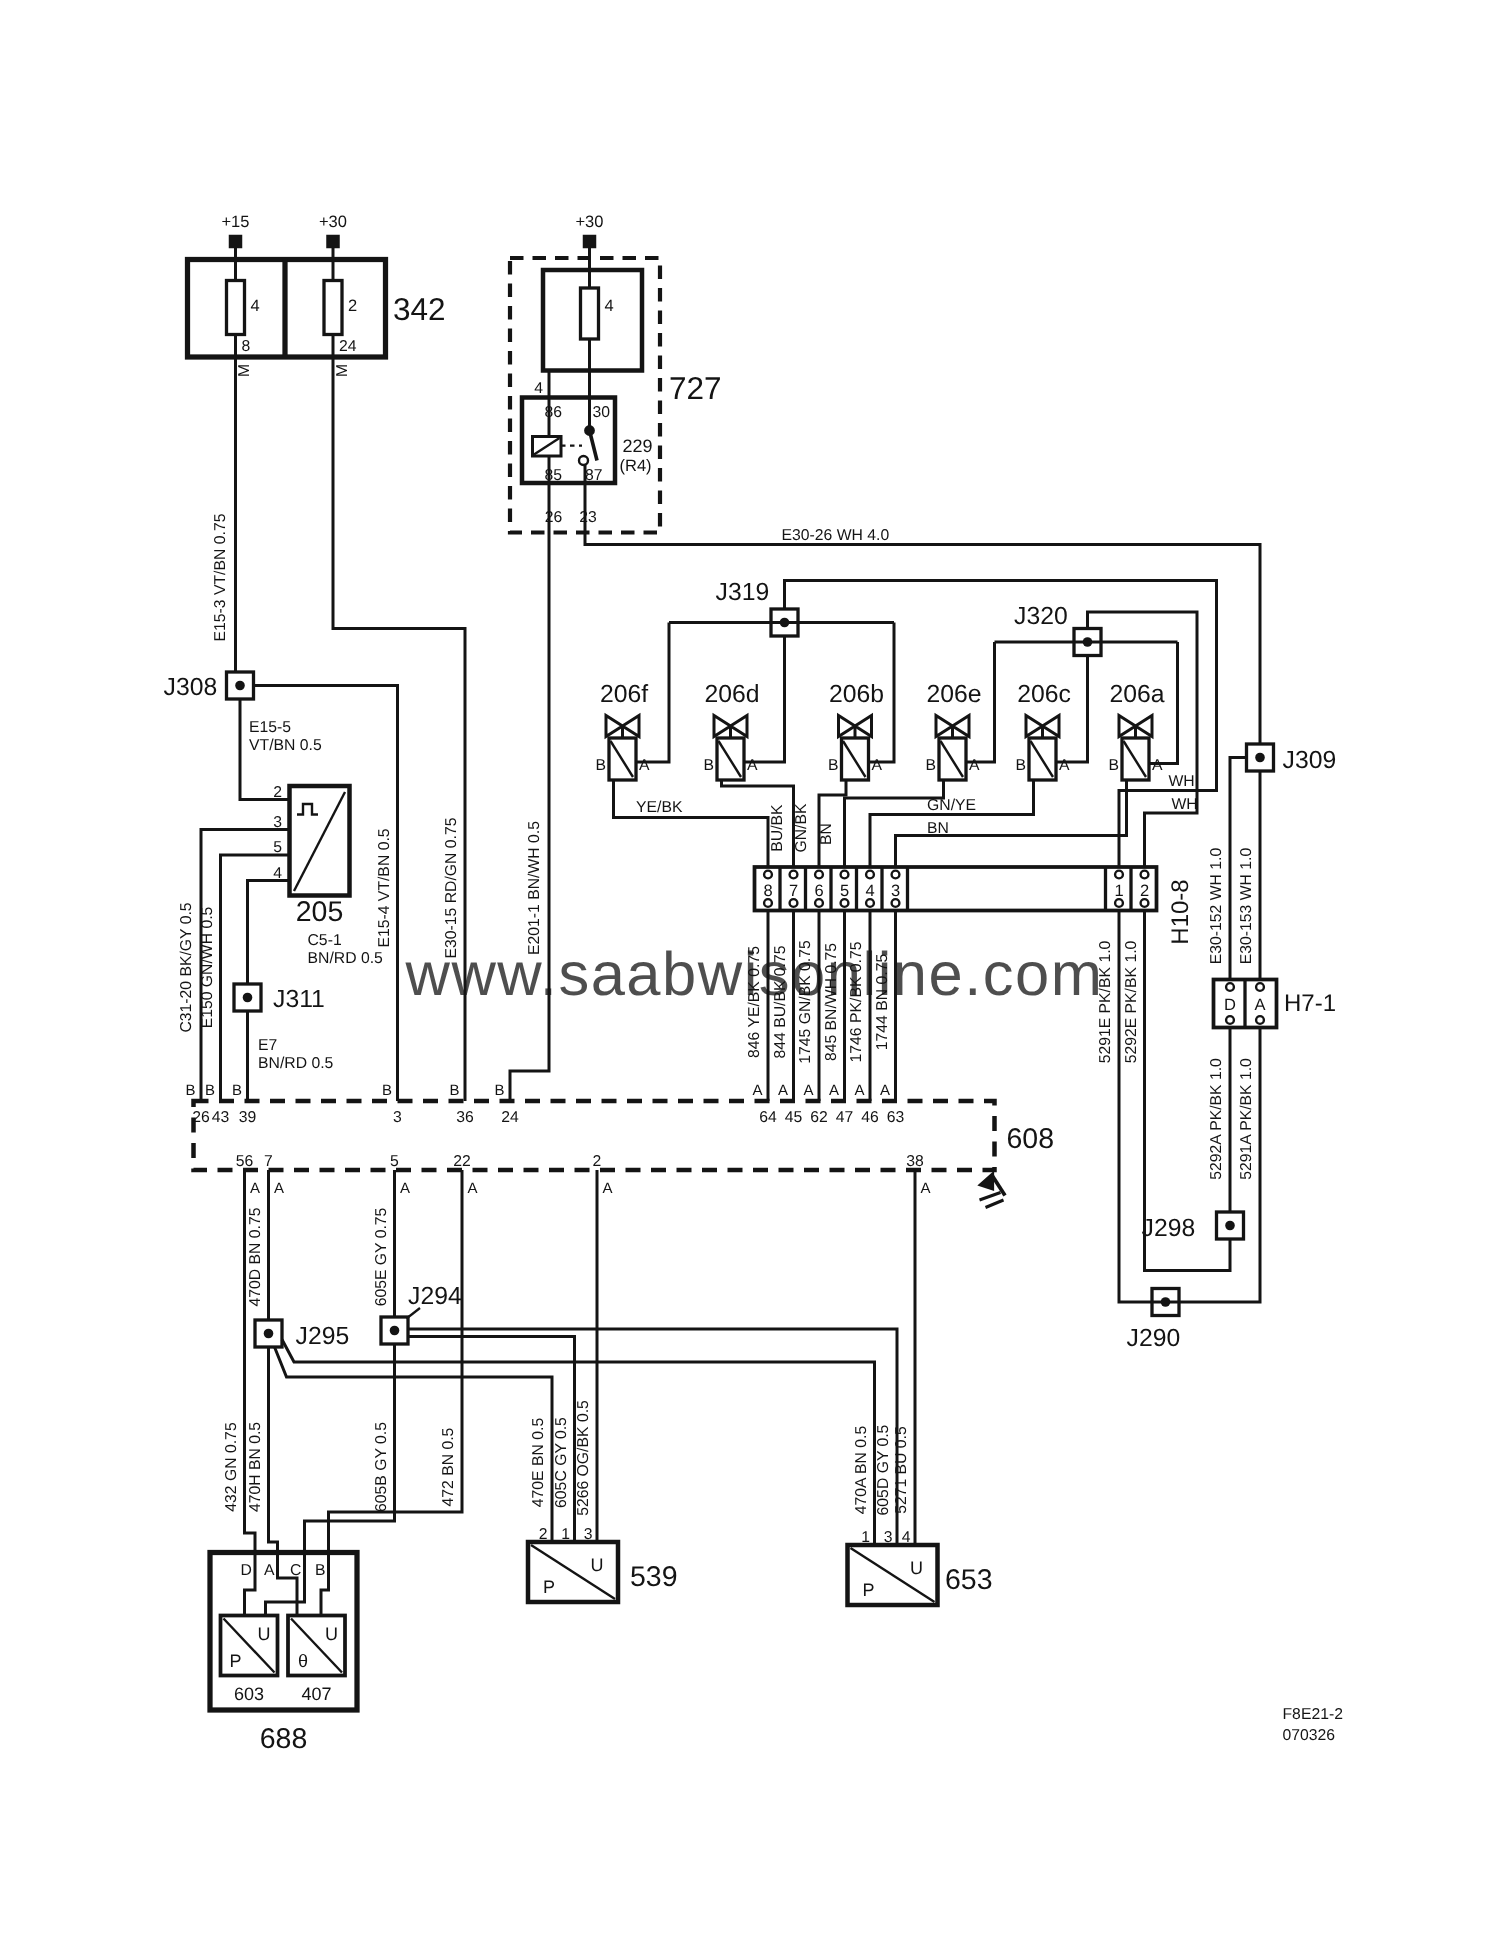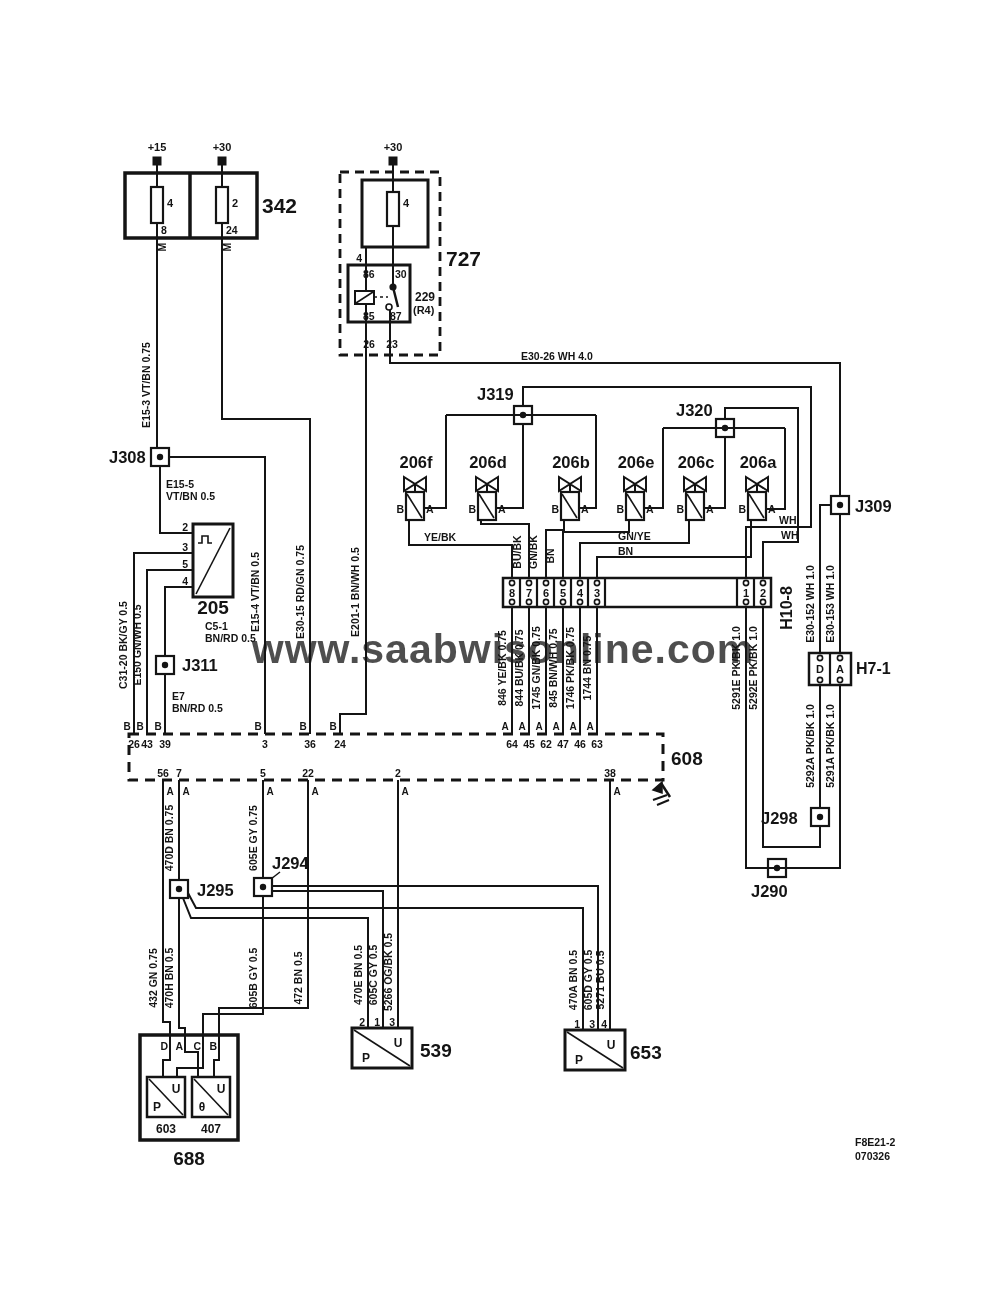--- a/index.html
+++ b/index.html
@@ -1,16 +1,16 @@
 <!DOCTYPE html>
 <html><head>
 <meta charset="utf-8">
 <style>
   html,body{margin:0;padding:0;background:#ffffff;}
-  #stage{position:relative;width:1000px;height:1188px;background:#fff;overflow:hidden;font-weight:bold;}
+  #stage{position:relative;width:1000px;height:1188px;background:#fff;overflow:hidden;}
   svg text{font-family:"Liberation Sans","DejaVu Sans",sans-serif;fill:#141414;}
   .wm{font-family:"Liberation Sans","DejaVu Sans",sans-serif;}
 </style>
 </head>
 <body>
 
 <div id="stage">
   <svg id="schematic" xmlns="http://www.w3.org/2000/svg" width="1000" height="1306" viewBox="0 0 1000 1306">
       <rect x="125" y="173" width="132" height="65" fill="none" stroke="#141414" stroke-width="3.5" stroke-dasharray="none"></rect>
       <rect x="362" y="180" width="66" height="67" fill="none" stroke="#141414" stroke-width="3" stroke-dasharray="none"></rect>

